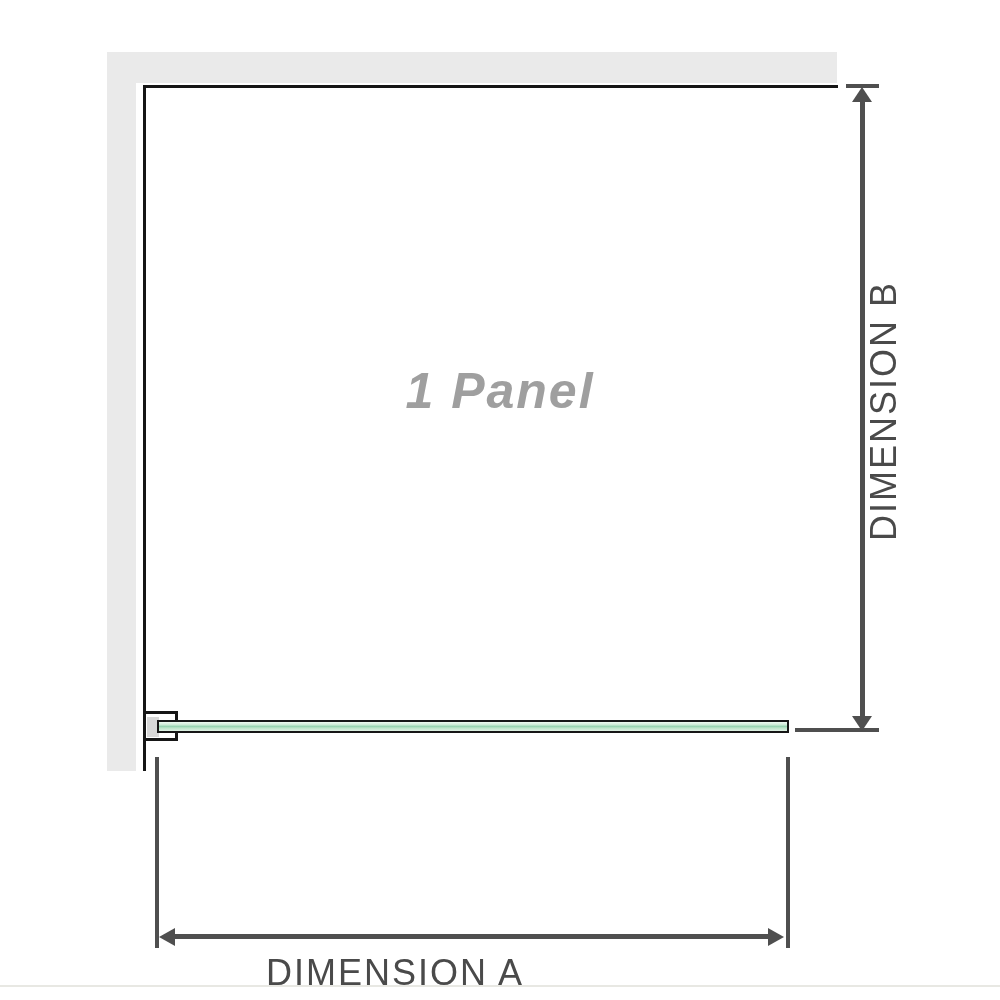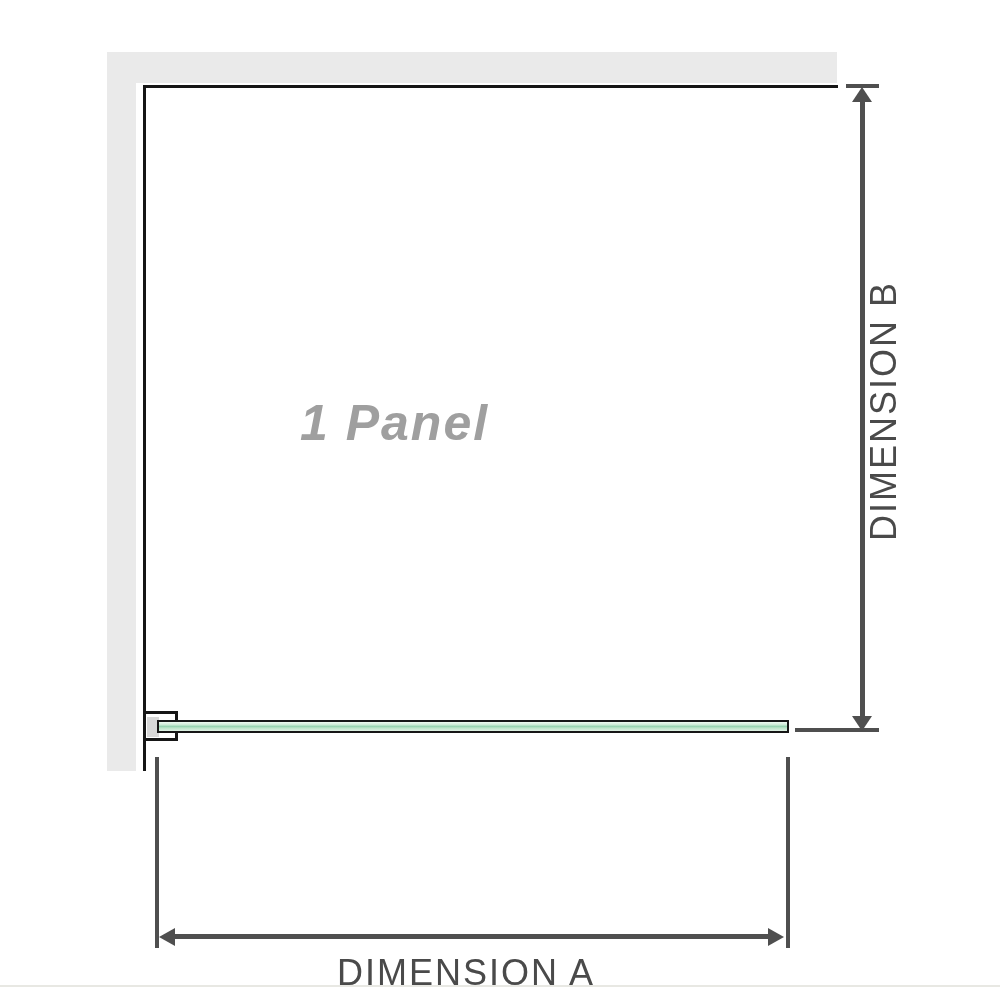--- a/index.html
+++ b/index.html
@@ -120,38 +120,38 @@
 
   
   .dima-ext-left  { left: 155px; top: 757px; width: 4px; height: 191px; background: #4f4f4f; }
   .dima-ext-right { left: 786px; top: 757px; width: 4px; height: 191px; background: #4f4f4f; }
   .dima-line { left: 171px; top: 934px; width: 601px; }
   .dima-arrow-left  { left: 159px; top: 928px; }
   .dima-arrow-right { left: 768px; top: 928px; }
   .dima-label {
     left: 266px; top: 952px;
     width: 400px;
-    text-align: center;
+    text-align: left;
     font-size: 36px;
     letter-spacing: 2px;
     color: #4a4a4a;
     white-space: nowrap;
   }
 
   
   .panel-label {
     left: 300px; top: 362px;
     width: 400px;
+    text-align: center;
     font-size: 50px;
     font-style: italic;
     font-weight: bold;
     letter-spacing: 2px;
     color: #9f9f9f;
     white-space: nowrap;
-    margin-top: 32px;
   }
 
   
   .baseline {
     left: 0; top: 985px;
     width: 1000px; height: 2px;
     background: #e8e8e3;
   }
 </style>
 </head>

